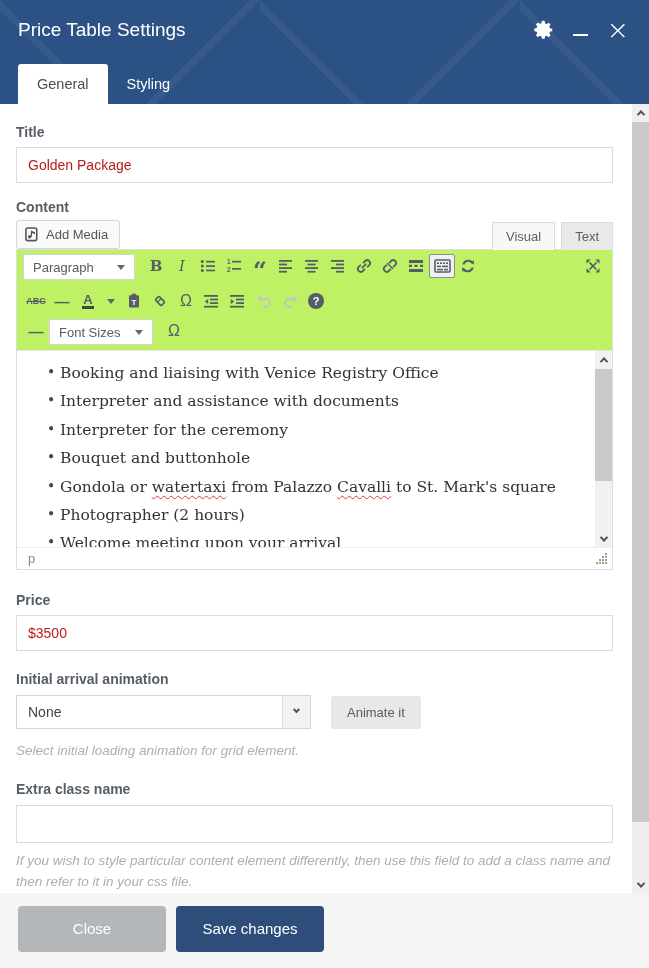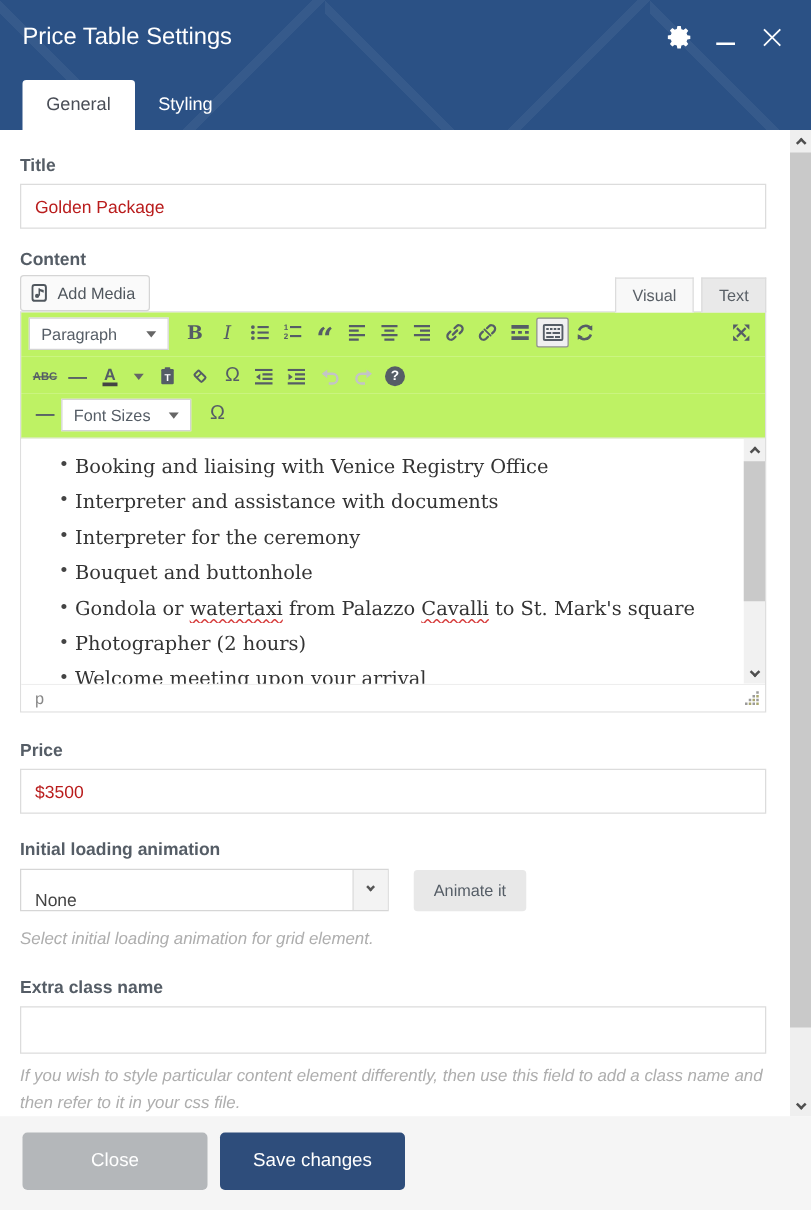--- a/index.html
+++ b/index.html
@@ -79,21 +79,21 @@
   .sb-arrow { position:absolute; left:0; right:0; height:17px; display:flex; align-items:center; justify-content:center; cursor:pointer; }
   .chev { width:6px; height:6px; border-left:2px solid #4f4f4f; border-top:2px solid #4f4f4f; }
   .chev.up { transform:rotate(45deg) translate(1px,1px); }
   .chev.down { transform:rotate(225deg) translate(1px,1px); }
   .sb-thumb { position:absolute; left:0; right:0; background:#c9c9c9; cursor:grab; }
 
   .modal-sb { position:absolute; top:104px; right:0; width:17px; height:789px; background:#efefef; }
 
   
   .anim-row { display:flex; align-items:center; margin-top:8px; }
-  .fake-select { width:295px; height:34px; border:1px solid #d6d6d6; display:flex; align-items:flex-end; background:#fff; cursor:pointer; }
+  .fake-select { width:295px; height:34px; border:1px solid #d6d6d6; display:flex; align-items:center; background:#fff; cursor:pointer; }
   .fake-select .val { flex:1; font-size:14px; color:#444; padding:0 11px; }
   .fake-select .dd { width:28px; align-self:stretch; border-left:1px solid #ddd; background:#f3f3f3; display:flex; align-items:center; justify-content:center; }
   .dd .chev { border-color:#555; width:5px; height:5px; }
   .animate-btn { margin-left:20px; background:#e8e8e8; border:none; border-radius:3px; padding:9px 16px; font-size:13px; color:#555d66; cursor:pointer; font-family:"Liberation Sans",sans-serif; }
 
   
   .ftr { position:absolute; left:0; right:0; bottom:0; height:75px; background:#f5f5f5; display:flex; align-items:center; padding:0 0 4px 18px; }
   .btn { height:46px; width:148px; border:none; border-radius:4px; color:#fff; font-size:15px; cursor:pointer; font-family:"Liberation Sans",sans-serif; }
   .btn.close { background:#b4b7ba; }
   .btn.save { background:#2e4d7b; margin-left:10px; }
@@ -411,21 +411,21 @@
                 <rect x="1" y="10" width="2" height="2" fill="#9a9a9a"></rect>
               </g>
             </svg>
         </span>
       </div>
     </div>
 
     <div class="lbl mt22">Price</div>
     <input class="tinput mt7" value="$3500" style="">
 
-    <div class="lbl mt20">Initial loading animation</div>
+    <div class="lbl mt20">Initial arrival animation</div>
     <div class="anim-row">
       <div class="fake-select">
         <span class="val">None</span>
         <span class="dd">
             <span class="chev down" style="transform:rotate(225deg) translate(2px,2px)"></span>
           </span>
       </div>
       <button class="animate-btn">Animate it</button>
     </div>
     <div class="help mt12">Select initial loading animation for grid element.</div>

